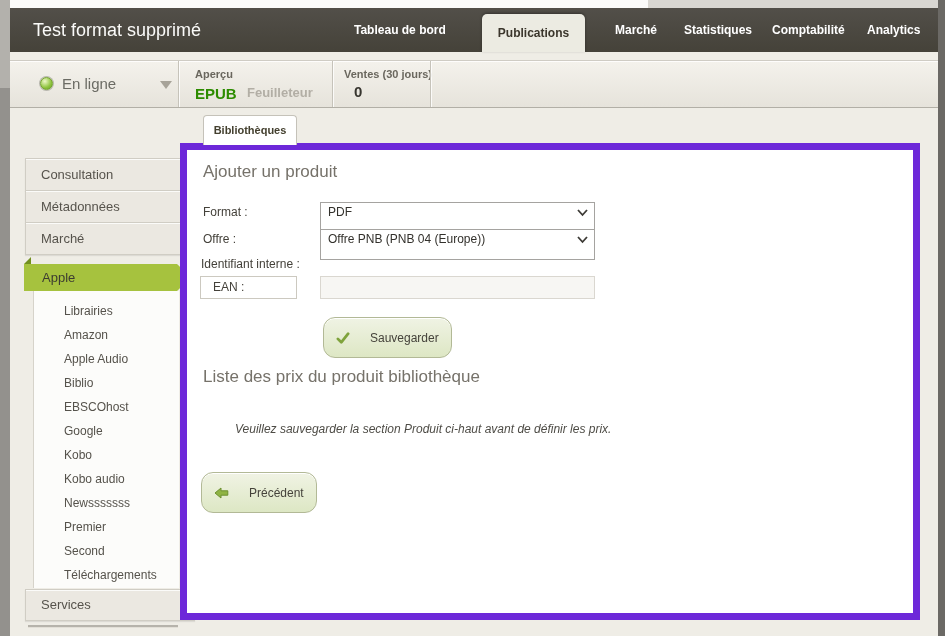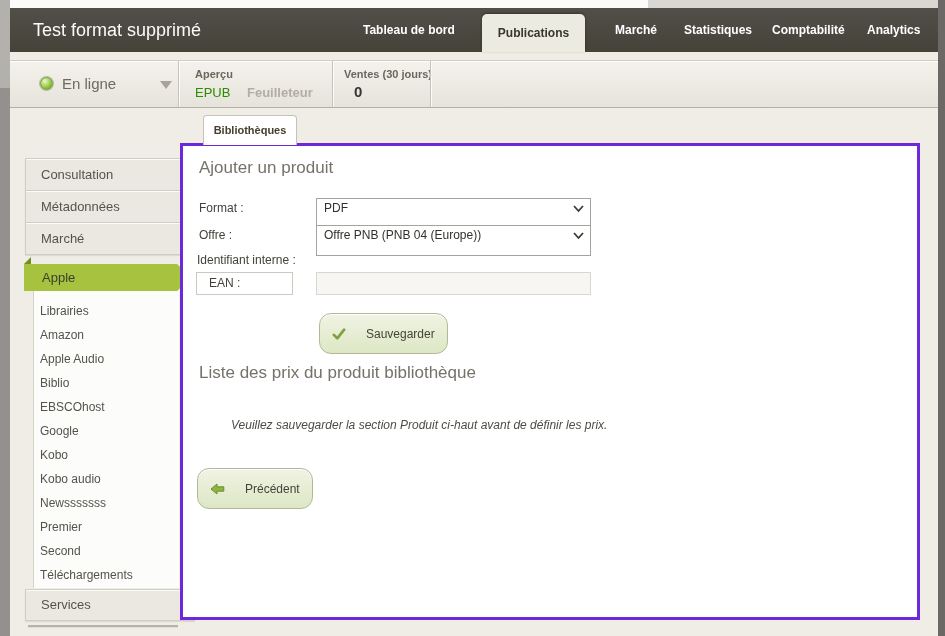--- a/index.html
+++ b/index.html
@@ -37,43 +37,43 @@
   .radio-icon{position:absolute;left:30px;top:16px;width:11px;height:11px;
               border-radius:50%;border:1px solid #74a231;
               background:radial-gradient(circle at 35% 30%,#eef8c9,#8fc43e 60%,#66a028);
               box-shadow:0 0 0 1px rgba(150,150,140,.6);}
   .status-label{position:absolute;left:52px;top:0;line-height:46px;
                 font-size:15px;color:#6b6b64;}
   .caret{position:absolute;left:150px;top:20px;width:0;height:0;
          border-left:6px solid transparent;border-right:6px solid transparent;
          border-top:8px solid #a7a399;}
   .sb-small{position:absolute;font-size:11px;font-weight:bold;color:#6a675e;}
-  .sb-epub{position:absolute;font-size:13px;font-weight:normal;color:#2d8c00;cursor:pointer;}
+  .sb-epub{position:absolute;font-size:15px;font-weight:bold;color:#2d8c00;cursor:pointer;}
   .sb-feuil{position:absolute;font-size:13px;font-weight:bold;color:#b2aea5;cursor:pointer;}
   .sb-zero{position:absolute;font-size:15px;font-weight:bold;color:#37352f;}
 
   
   .acc-header{position:absolute;left:25px;width:153px;height:31px;
               background:#ebe8e1;border:1px solid #d0cdc4;
               box-shadow:inset 0 1px 0 rgba(255,255,255,.8),0 1px 1px rgba(0,0,0,.08);
               line-height:31px;padding-left:15px;font-size:13px;color:#56534c;
               cursor:pointer;box-sizing:content-box;}
   .banner-svg{left:24px;top:257px;}
   .banner-label{left:42px;top:264px;height:27px;line-height:27px;
                 font-size:13px;color:#3c3c31;cursor:pointer;}
   .sub-list{left:33px;top:291px;width:146px;height:297px;background:#fcfcfa;
             border-left:1px solid #d6d3ca;padding-top:8px;box-sizing:border-box;}
-  .sub-item{height:24px;line-height:24px;padding-left:6px;font-size:12px;
+  .sub-item{height:24px;line-height:24px;padding-left:30px;font-size:12px;
             color:#55524b;cursor:pointer;}
   .acc-shadow{left:28px;top:625px;width:150px;height:2px;background:#b6b3ab;
               box-shadow:0 1px 0 #e2dfd7;}
 
   
   .panel{left:180px;top:143px;width:740px;height:477px;background:#ffffff;
-         border:3px solid #6d28d9;box-sizing:border-box;}
+         border:7px solid #6d28d9;box-sizing:border-box;}
   .tab-biblio{left:203px;top:115px;width:92px;height:29px;background:#ffffff;
               border:1px solid #c5c2b9;border-bottom:none;border-radius:4px 4px 0 0;
               text-align:center;z-index:3;cursor:pointer;}
   .tab-biblio span{line-height:28px;font-size:11px;font-weight:bold;color:#44402f;}
   .section-title{position:absolute;left:16px;font-size:17px;color:#76726a;}
   .f-label{position:absolute;left:16px;font-size:12px;color:#44413a;}
   .selectbox{position:absolute;left:133px;width:275px;height:31px;background:#fff;
              border:1px solid #a5a3a0;box-sizing:border-box;cursor:pointer;}
   .selectbox .val{position:absolute;left:7px;top:0;line-height:19px;font-size:12px;color:#33312c;}
   .selectbox svg{position:absolute;right:6px;top:6px;}
@@ -94,21 +94,21 @@
 <div class="screen">
 
   <div class="abs edge-left"></div>
   <div class="abs edge-left-top"></div>
   <div class="abs topstrip"></div>
   <div class="abs topstrip-right"></div>
   <div class="abs edge-right"></div>
 
   <div class="abs navbar">
     <span class="app-title">Test format supprimé</span>
-    <span class="nav-link" style="left:353px;">Tableau de bord</span>
+    <span class="nav-link" style="left:344px;">Tableau de bord</span>
     <div class="tab-active">
       <span>Publications</span>
     </div>
     <span class="nav-link" style="left:605px;">Marché</span>
     <span class="nav-link" style="left:674px;">Statistiques</span>
     <span class="nav-link" style="left:762px;">Comptabilité</span>
     <span class="nav-link" style="left:857px;">Analytics</span>
   </div>
 
   <div class="abs statusbar">

